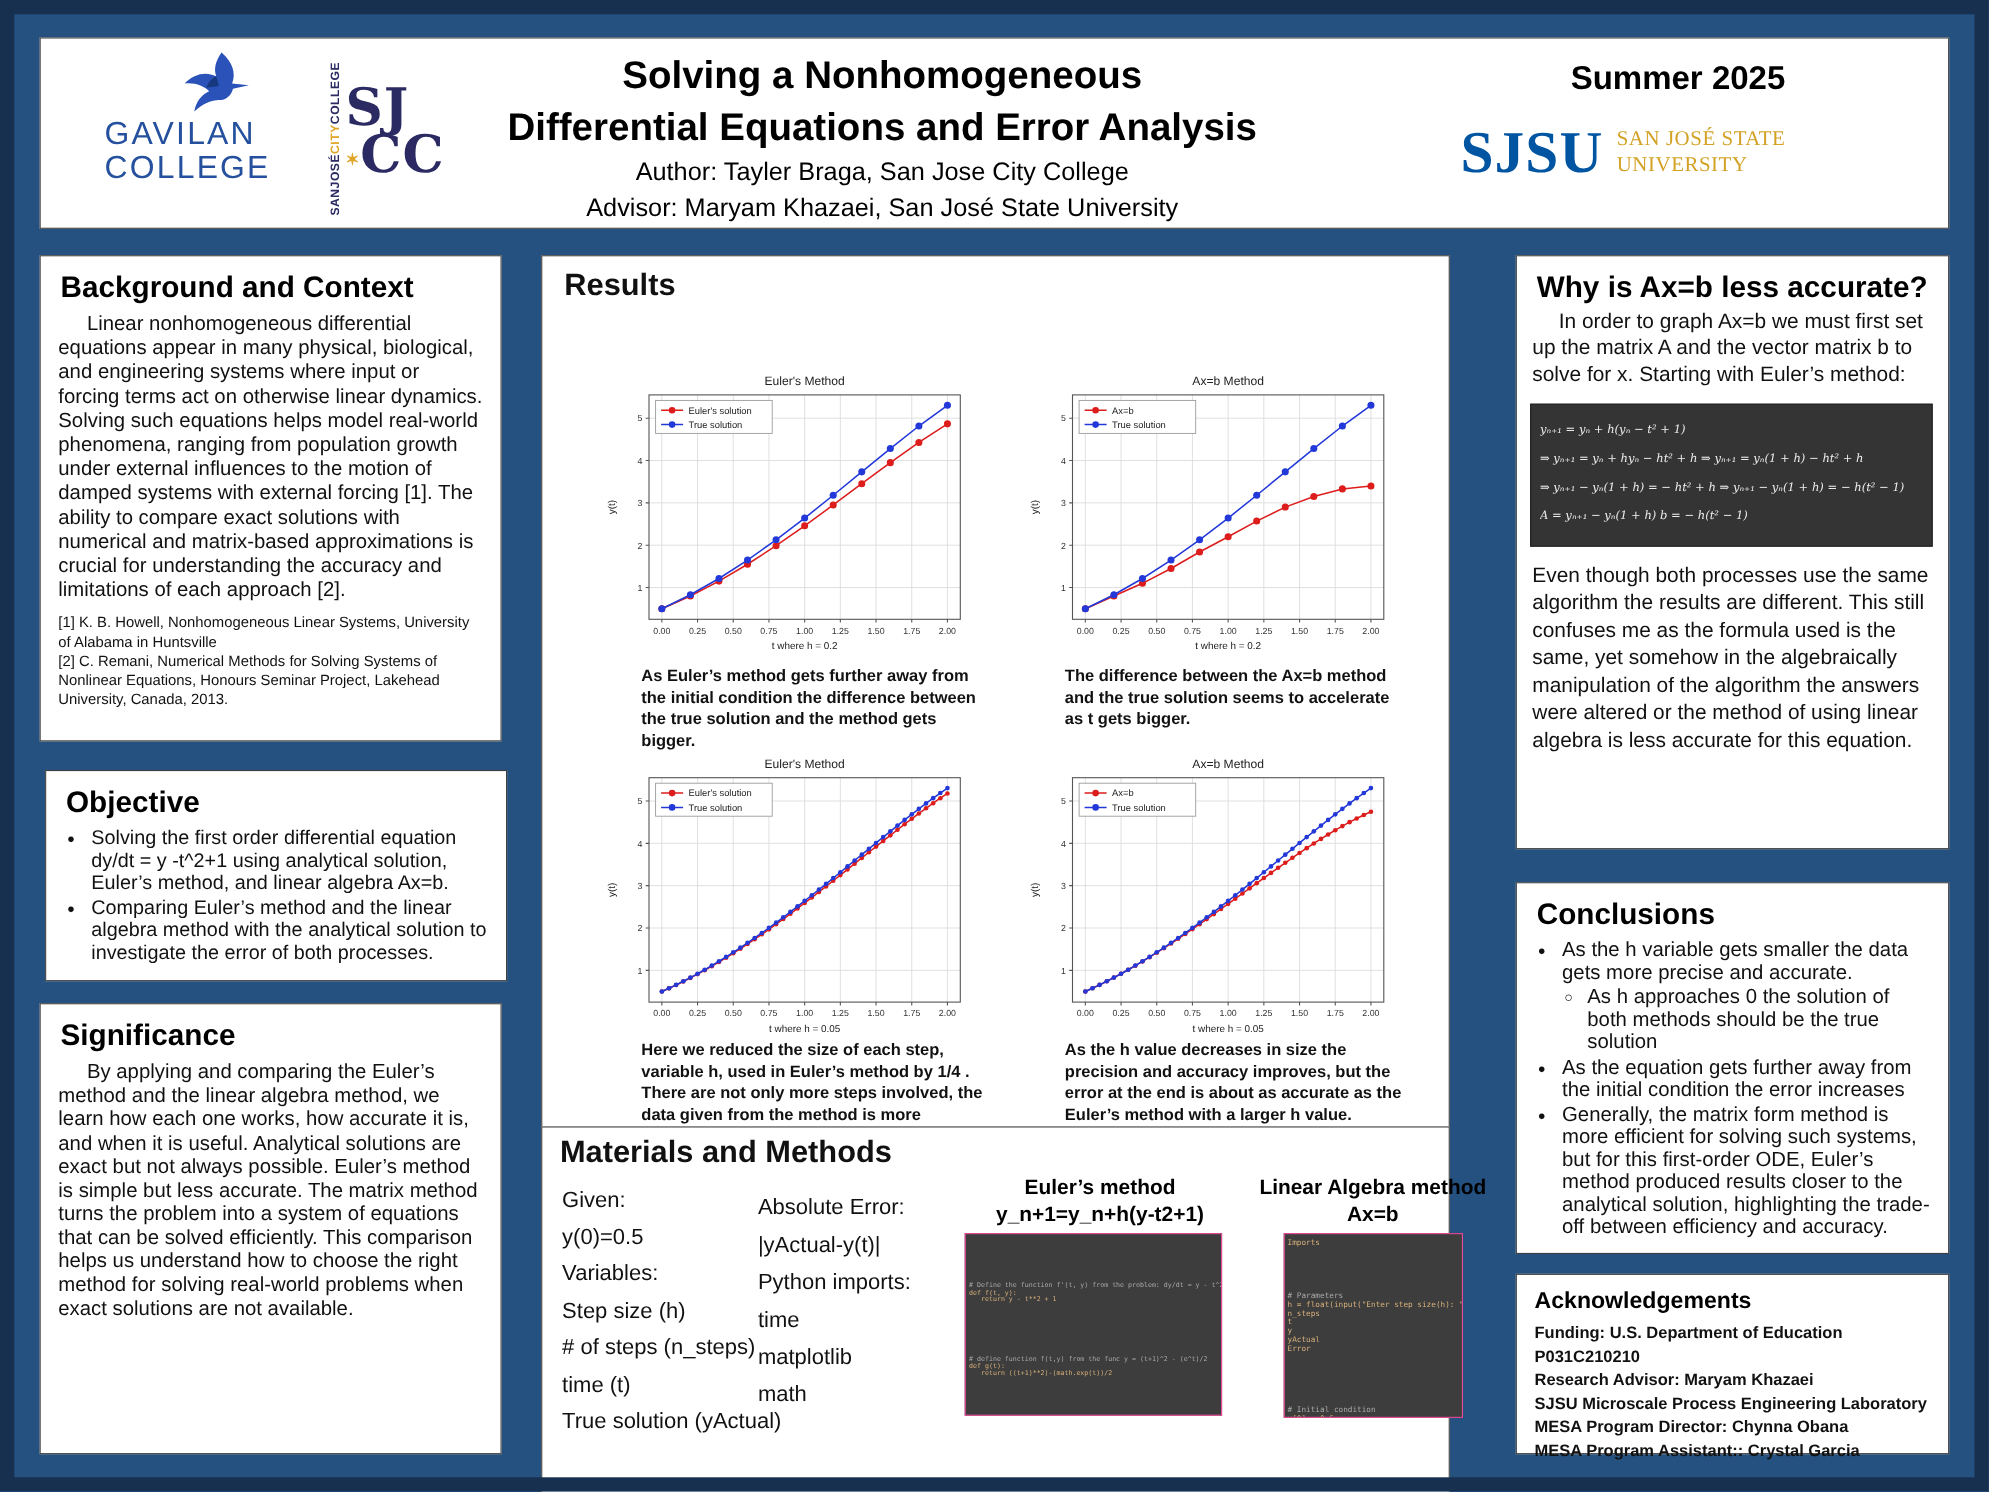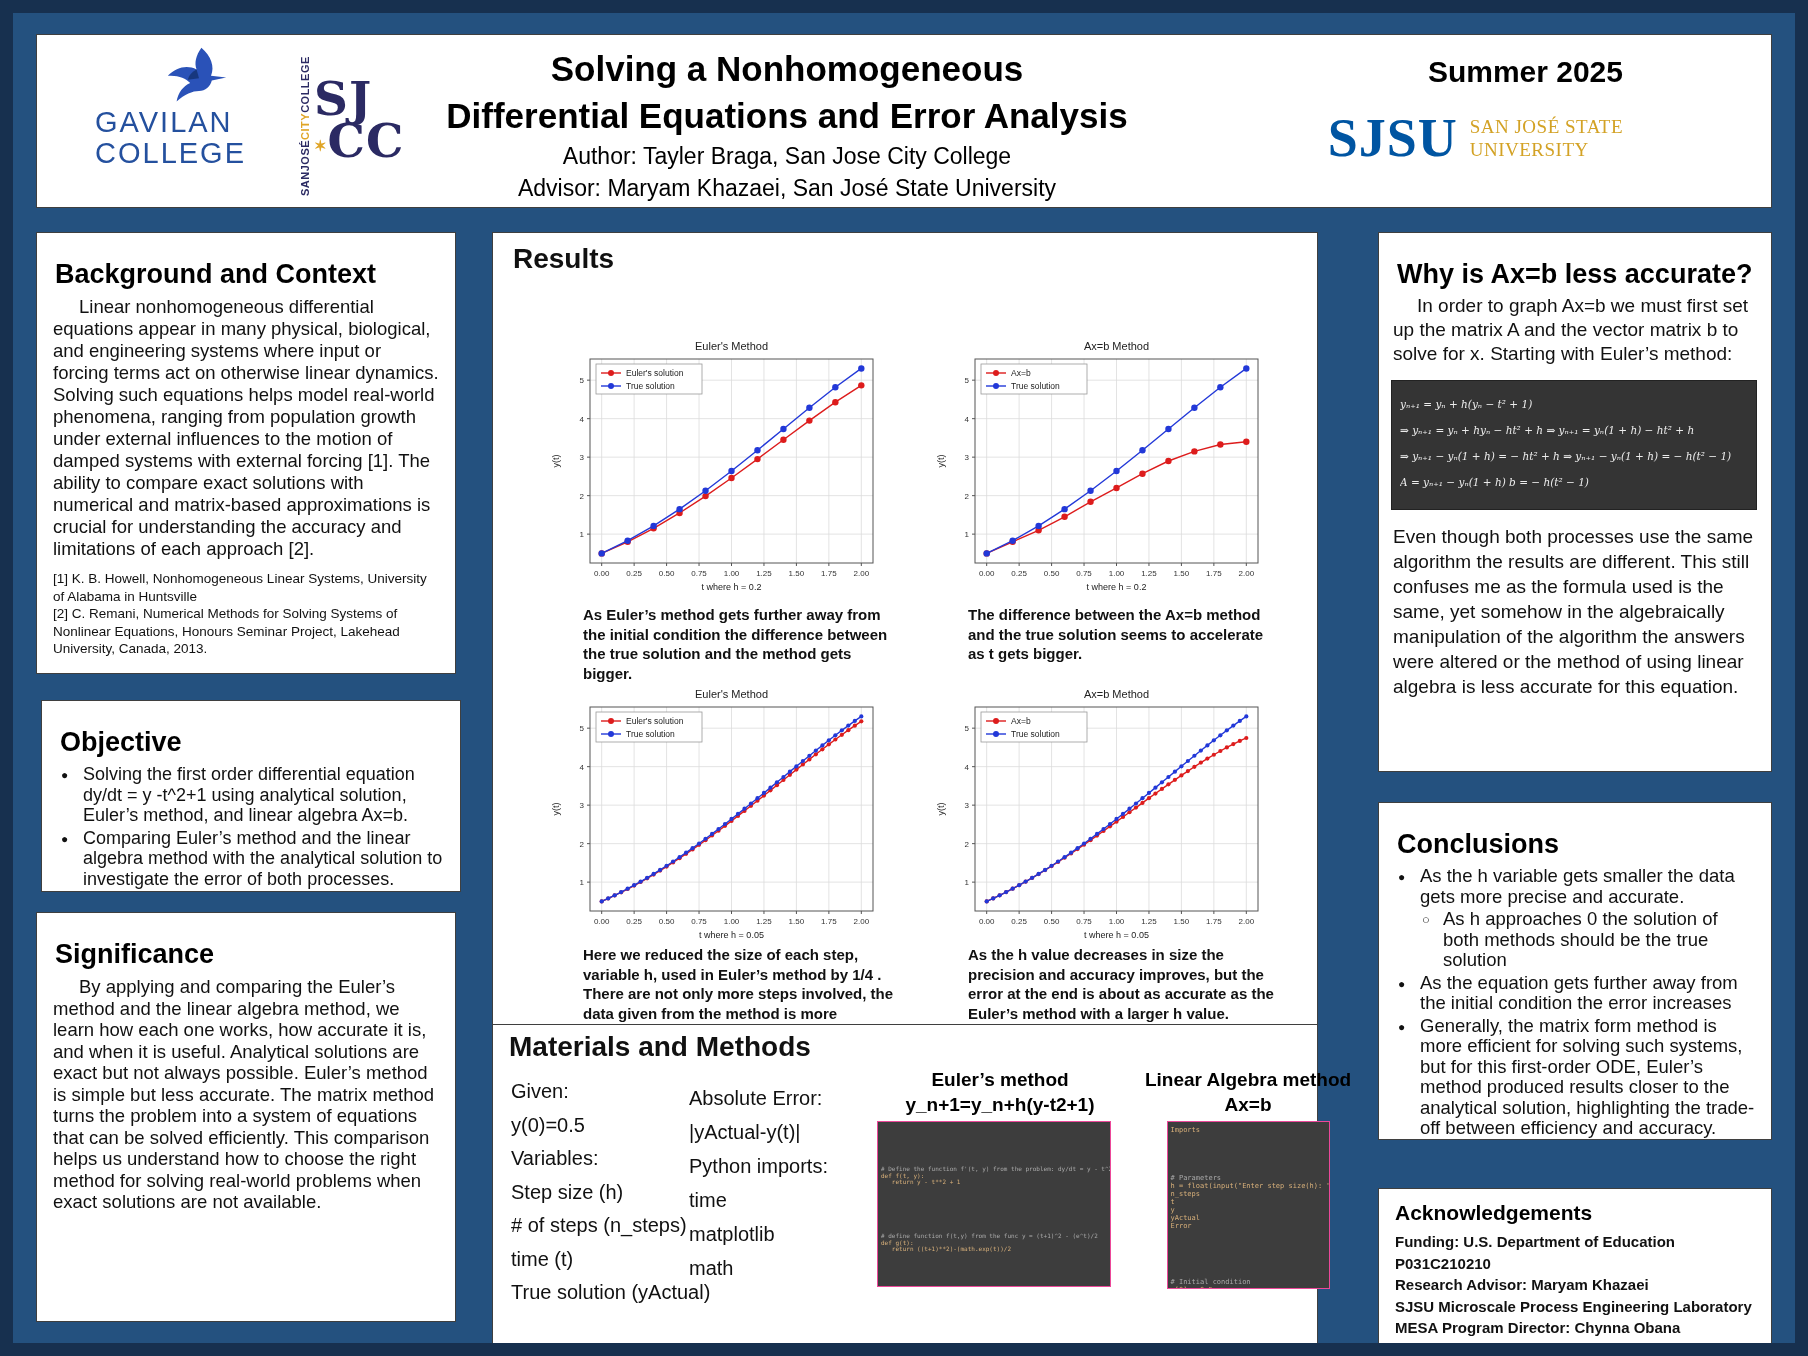--- a/index.html
+++ b/index.html
@@ -20,33 +20,33 @@
   .gav-bird{width:84px;height:64px;margin:0 auto;display:block;}
   .gav-line{font-size:29px;letter-spacing:2px;line-height:31px;font-weight:500;}
   .sjcc{position:absolute;left:262px;top:12px;height:150px;display:flex;align-items:center;}
   .sjcc-vert{
     writing-mode:vertical-rl;transform:rotate(180deg);
     font-size:11px;font-weight:bold;letter-spacing:.5px;height:148px;line-height:13px;
   }
   .sjcc-big{font-family:"DejaVu Serif",serif;font-weight:bold;color:#2b2a63;
     font-size:47px;line-height:42px;letter-spacing:1px;margin-left:2px;}
   .sjcc-star{color:#e0a526;font-size:15px;vertical-align:6px;}
-  .header-center{position:absolute;left:330px;top:10px;width:840px;text-align:center;}
+  .header-center{position:absolute;left:345px;top:10px;width:840px;text-align:center;}
   .title-line{font-size:35px;font-weight:bold;line-height:47px;color:#000;}
   .byline{font-size:23px;line-height:29px;color:#000;margin-top:3px;}
   .header-right{position:absolute;right:148px;top:20px;text-align:right;}
   .summer{font-size:30px;font-weight:bold;color:#000;}
   .sjsu-logo{margin-top:22px;display:flex;align-items:center;justify-content:flex-end;gap:12px;}
   .sjsu-acro{font-family:"Liberation Serif",serif;font-weight:bold;font-size:54px;color:#0055a2;letter-spacing:1px;line-height:54px;}
   .sjsu-name{font-family:"Liberation Serif",serif;color:#d3a225;font-size:19px;line-height:23px;text-align:left;letter-spacing:.5px;}
   
   #background-panel{left:36px;top:232px;width:420px;height:442px;}
   #objective-panel{left:41px;top:700px;width:420px;height:192px;}
   #significance-panel{left:36px;top:912px;width:420px;height:410px;}
-  .h1{font-size:27px;font-weight:bold;color:#000;padding:26px 18px 4px 18px;}
+  .h1{font-size:27px;font-weight:bold;color:#000;padding:13px 18px 4px 18px;}
   .h1.small{font-size:21px;padding:12px 16px 4px 16px;}
   .bodytext{font-size:18.5px;line-height:22px;padding:2px 16px 0 16px;text-indent:26px;color:#111;}
   .bodytext.sig{line-height:21.5px;}
   .refs{font-size:13.5px;line-height:17.5px;padding:10px 16px 0 16px;color:#111;}
   ul.bullets{list-style:none;margin:2px 0 0 0;padding:0 14px 0 16px;}
   ul.bullets li{position:relative;padding-left:25px;font-size:18px;line-height:20.5px;margin-bottom:2px;}
   ul.bullets li::before{content:"\25CF";position:absolute;left:3px;top:1px;font-size:12px;}
   ul.bullets li.sub{padding-left:48px;}
   ul.bullets li.sub::before{content:"\25CB";left:27px;font-size:13px;}
   #conclusions-panel ul.bullets li{font-size:18.5px;line-height:20.5px;}
@@ -75,21 +75,21 @@
     font-family:"DejaVu Sans Mono",monospace;color:#cfcfcf;
     white-space:pre;overflow:hidden;margin-top:4px;box-sizing:border-box;padding:4px 3px;
   }
   #code-euler{width:234px;height:166px;font-size:6px;line-height:6.7px;}
   #code-linalg{width:163px;height:168px;font-size:7px;line-height:8px;margin-left:auto;margin-right:auto;}
   .code-line.comment{color:#a9a9a9;margin-top:40px;}
   .code-line.code{color:#d8b07a;}
   
   #why-panel{left:1378px;top:232px;width:394px;height:540px;}
   #conclusions-panel{left:1378px;top:802px;width:394px;height:338px;}
-  #ack-panel{left:1378px;top:1188px;width:394px;height:164px;}
+  #ack-panel{left:1378px;top:1158px;width:394px;height:164px;}
   .whytext{font-size:19px;line-height:24px;padding:0 14px 0 14px;text-indent:24px;color:#111;}
   .formula-box{
     margin:14px 14px 0 12px;background:#343434;border:1px solid #222;
     padding:10px 8px;height:108px;box-sizing:content-box;
   }
   .formula-line{
     font-family:"DejaVu Serif",serif;font-style:italic;color:#ececec;
     font-size:10.5px;line-height:26px;white-space:nowrap;overflow:hidden;
   }
   .whybody{font-size:19px;line-height:25px;padding:14px 14px 0 14px;color:#111;}

